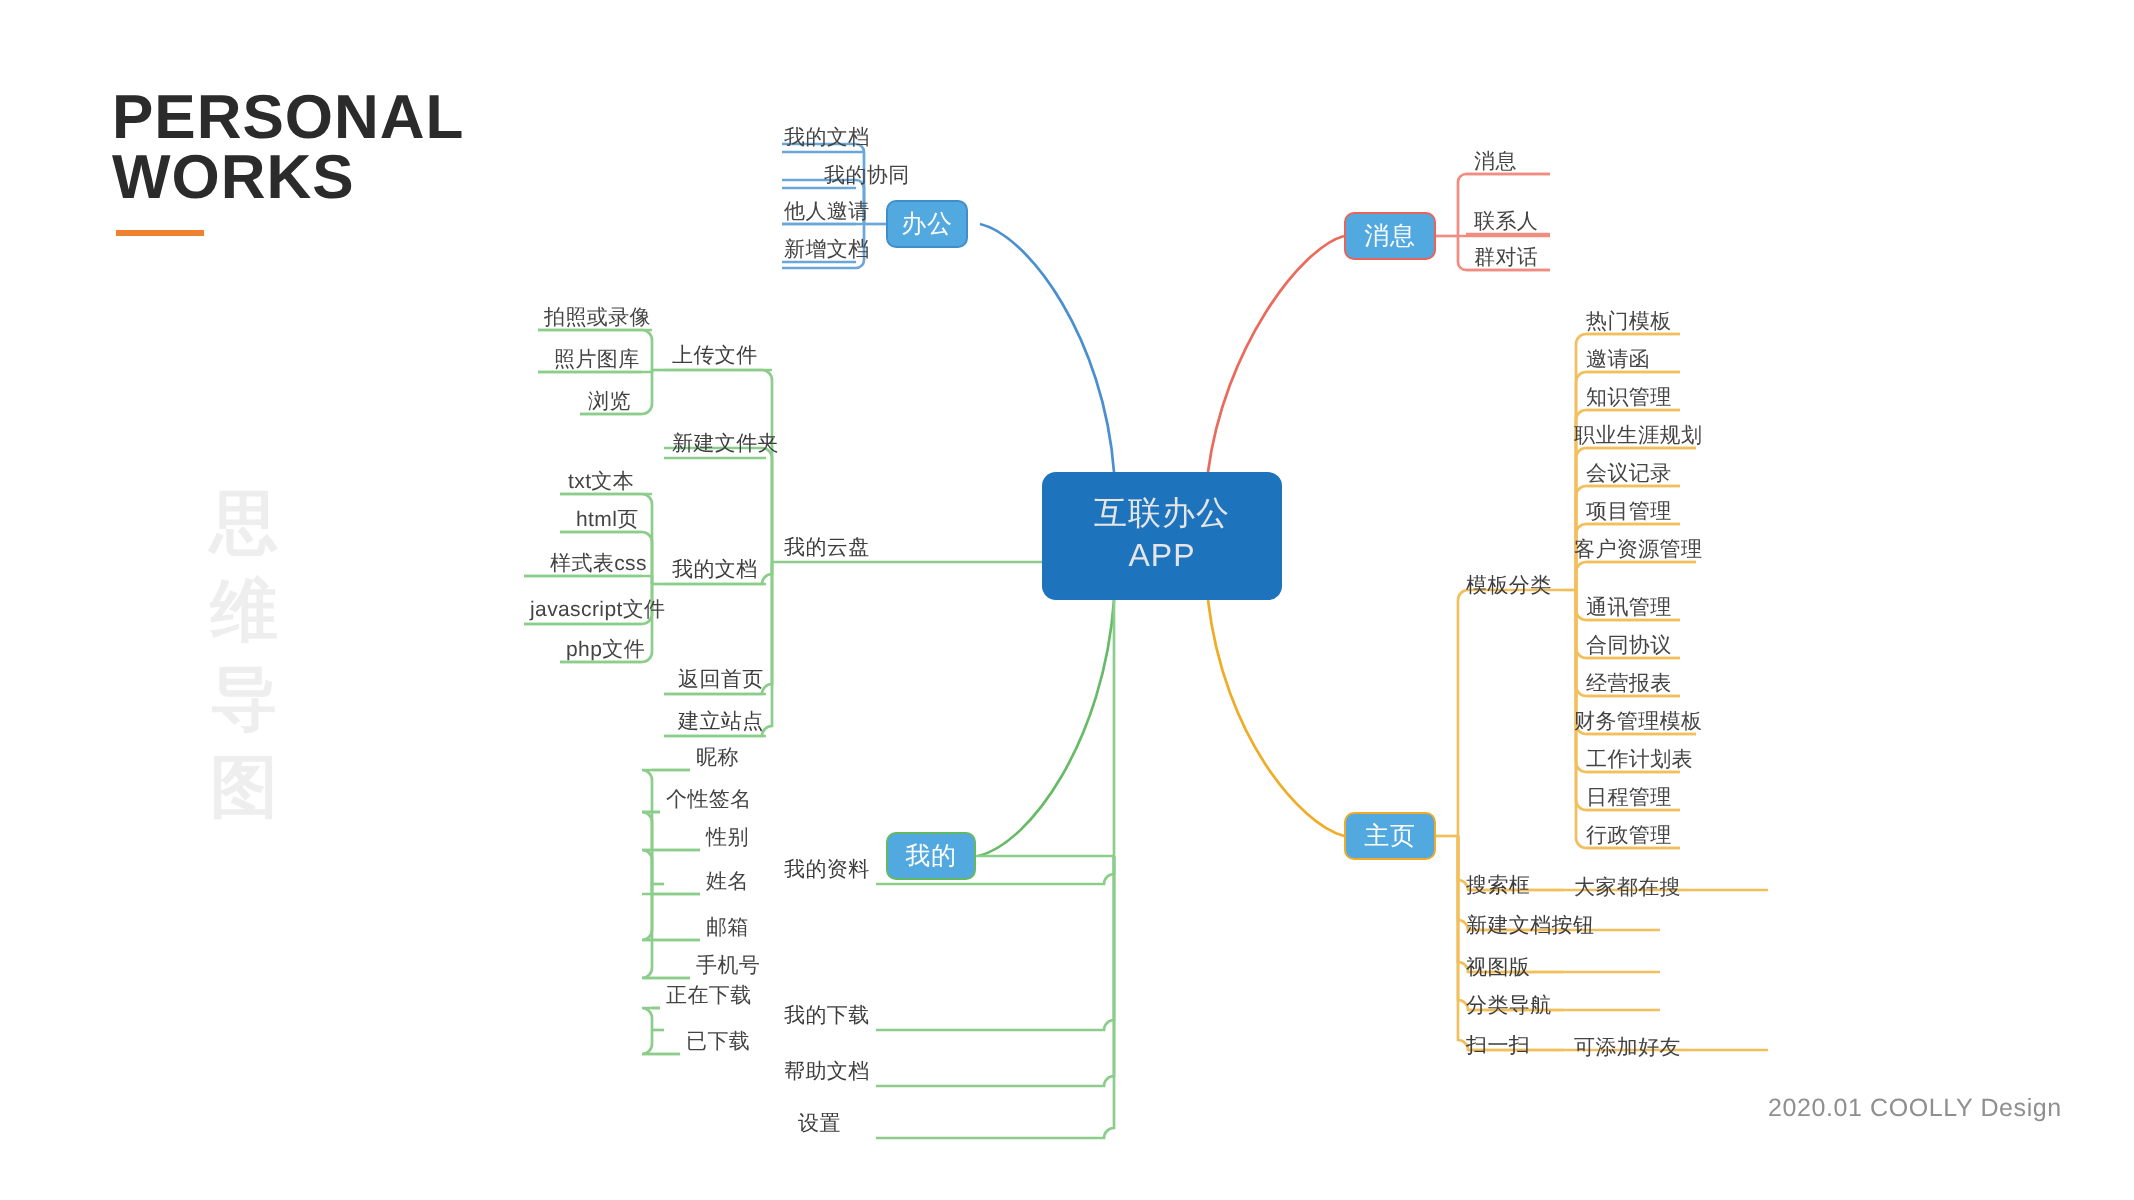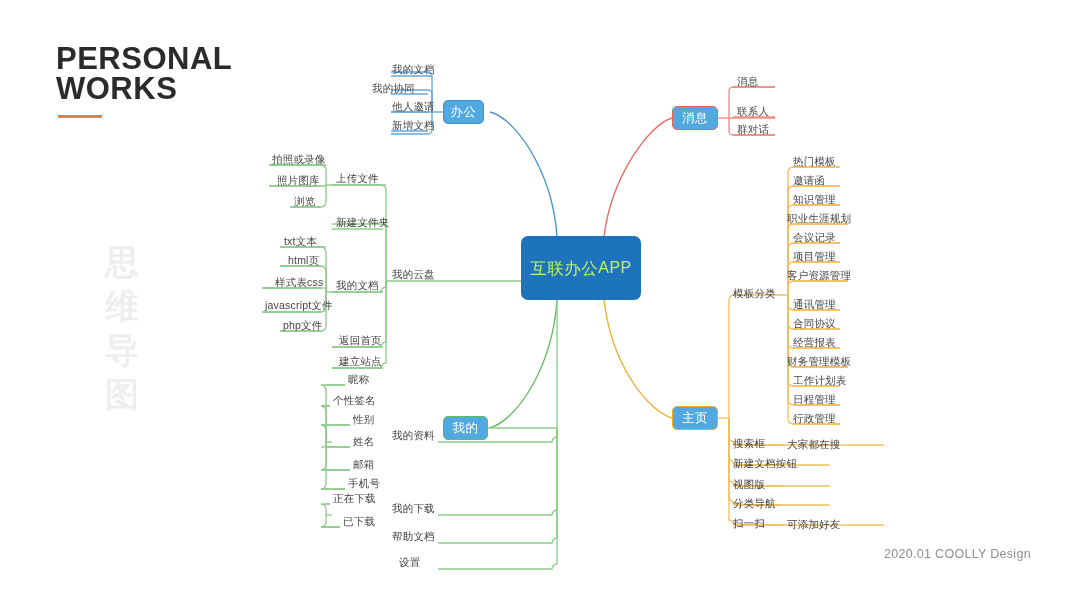--- a/index.html
+++ b/index.html
@@ -37,22 +37,22 @@
 
   
   svg.links{position:absolute;left:0;top:0;width:1067px;height:600px;pointer-events:none;}
   svg.links path{fill:none;stroke-width:1.35px;}
 
   
   .node{position:absolute;white-space:nowrap;}
 
   .core{
     width:120px;height:64px;border-radius:7px;
-    background:#1d74bd;color:#bef264;
-    display:flex;flex-direction:row;align-items:center;justify-content:center;
+    background:#1d74bd;color:#e5e5e5;
+    display:flex;flex-direction:column;align-items:center;justify-content:center;
     font-size:16.5px;line-height:22px;letter-spacing:.5px;text-align:right;
   }
   .core .l2{font-size:16px;}
 
   .pill{
     height:24px;padding:0 10px;border-radius:5px;
     background:#52a9e0;color:#ffffff;
     display:flex;align-items:center;justify-content:center;
     font-size:12.5px;letter-spacing:.4px;
     box-sizing:border-box;
@@ -228,21 +228,21 @@
 
   <div class="node pill b-blue" style="left:443px;top:100px;width:41px;">办公</div>
 
   <div class="node pill b-red" style="left:672px;top:106px;width:46px;">消息</div>
 
   <div class="node pill b-green" style="left:443px;top:416px;width:45px;">我的</div>
 
   <div class="node pill b-orange" style="left:672px;top:406px;width:46px;">主页</div>
 
   <div class="node leaf" style="left:392px;top:63px;">我的文档</div>
-  <div class="node leaf" style="left:372px;top:82px;">我的协同</div>
+  <div class="node leaf" style="left:412px;top:82px;">我的协同</div>
   <div class="node leaf" style="left:392px;top:100px;">他人邀请</div>
   <div class="node leaf" style="left:392px;top:119px;">新增文档</div>
 
   <div class="node leaf" style="left:737px;top:75px;">消息</div>
   <div class="node leaf" style="left:737px;top:105px;">联系人</div>
   <div class="node leaf" style="left:737px;top:123px;">群对话</div>
 
   <div class="node leaf mid" style="left:392px;top:269px;">我的云盘</div>
   <div class="node leaf mid" style="left:392px;top:430px;">我的资料</div>
   <div class="node leaf mid" style="left:392px;top:503px;">我的下载</div>

